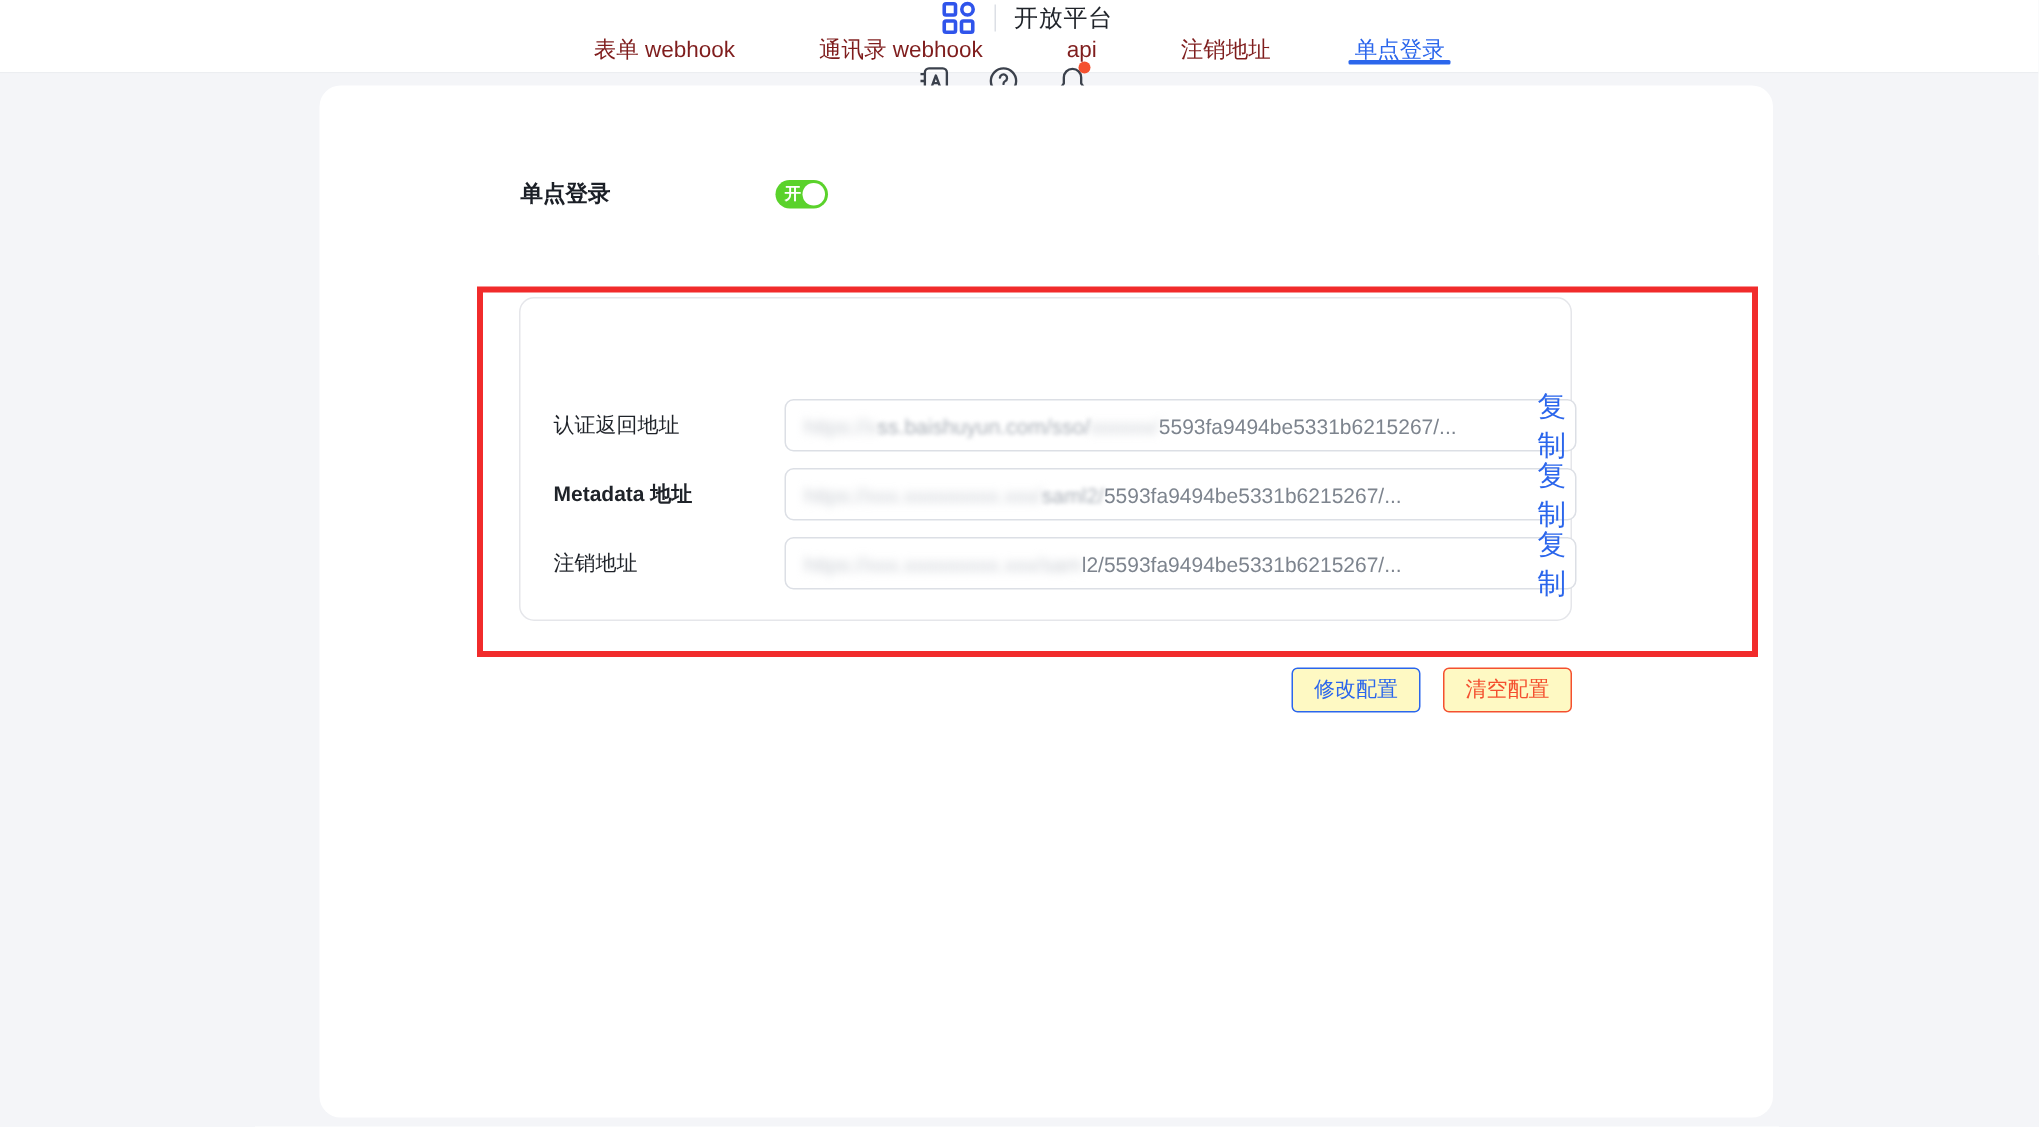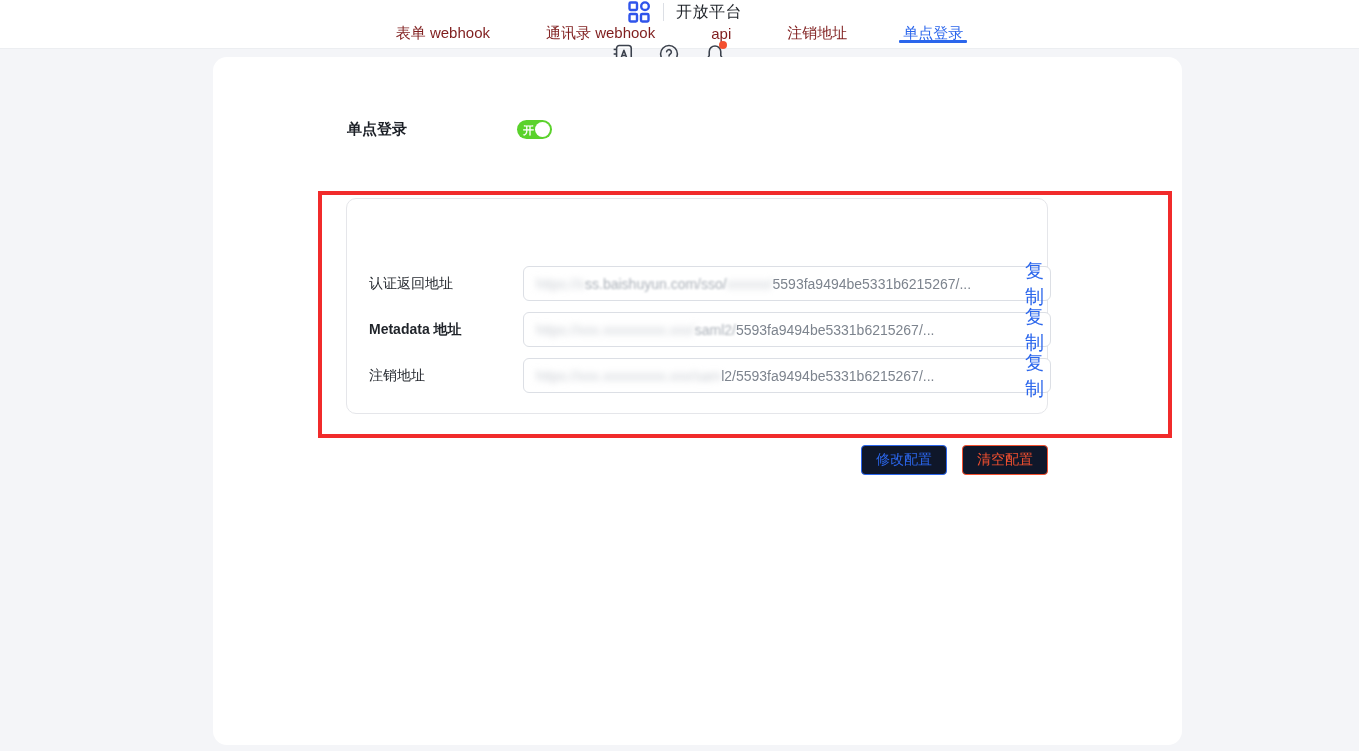--- a/index.html
+++ b/index.html
@@ -88,21 +88,21 @@
   .seg-light { filter: blur(1.3px); color: #aab0b8; }
   .seg-clear { color: #7d848e; }
   .copy-link {
     position: absolute; left: 678px; top: 50%; transform: translateY(-50%);
     font-size: 19px; color: var(--accent); cursor: pointer;
   }
 
   
   .btn-row { position: absolute; top: 388px; right: 134px; display: flex; gap: 15px; }
   .btn {
-    height: 30px; padding: 0 14px; background: #0f172a; border-radius: 4px;
+    height: 30px; padding: 0 14px; background: #fef9c3; border-radius: 4px;
     font-size: 14px; display: flex; align-items: center; cursor: pointer;
     font-family: inherit;
   }
   .btn-modify { border: 1px solid var(--accent); color: var(--accent); }
   .btn-clear  { border: 1px solid #f4502f; color: #f4502f; }
 
   .red-dot {
     position: absolute; right: -1px; top: -2px; width: 8px; height: 8px;
     border-radius: 50%; background: #f4502f;
   }

